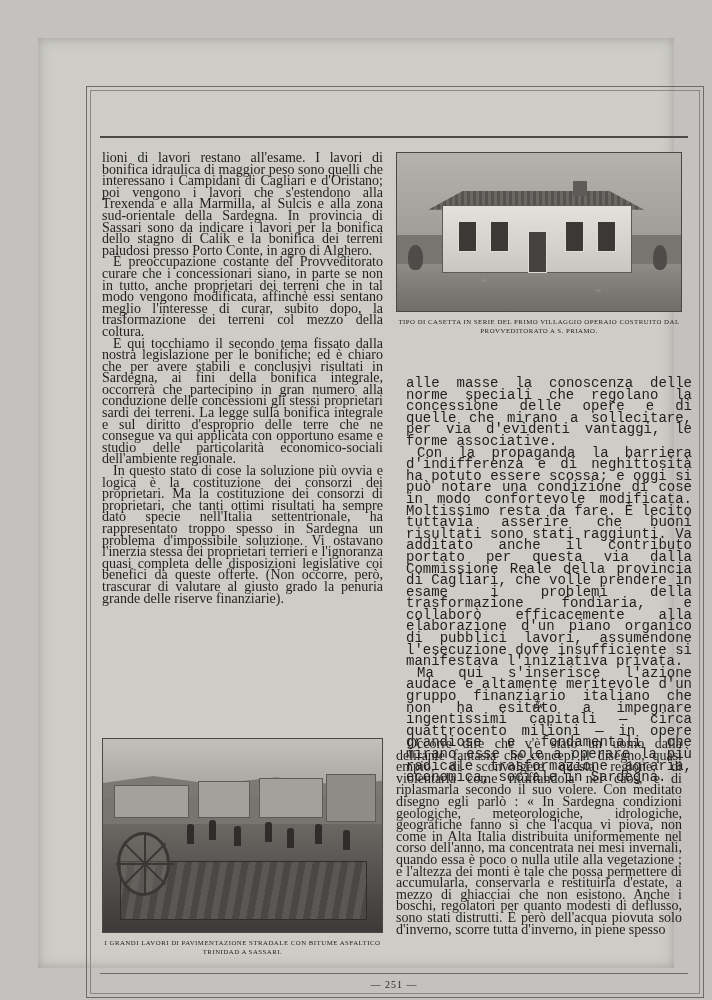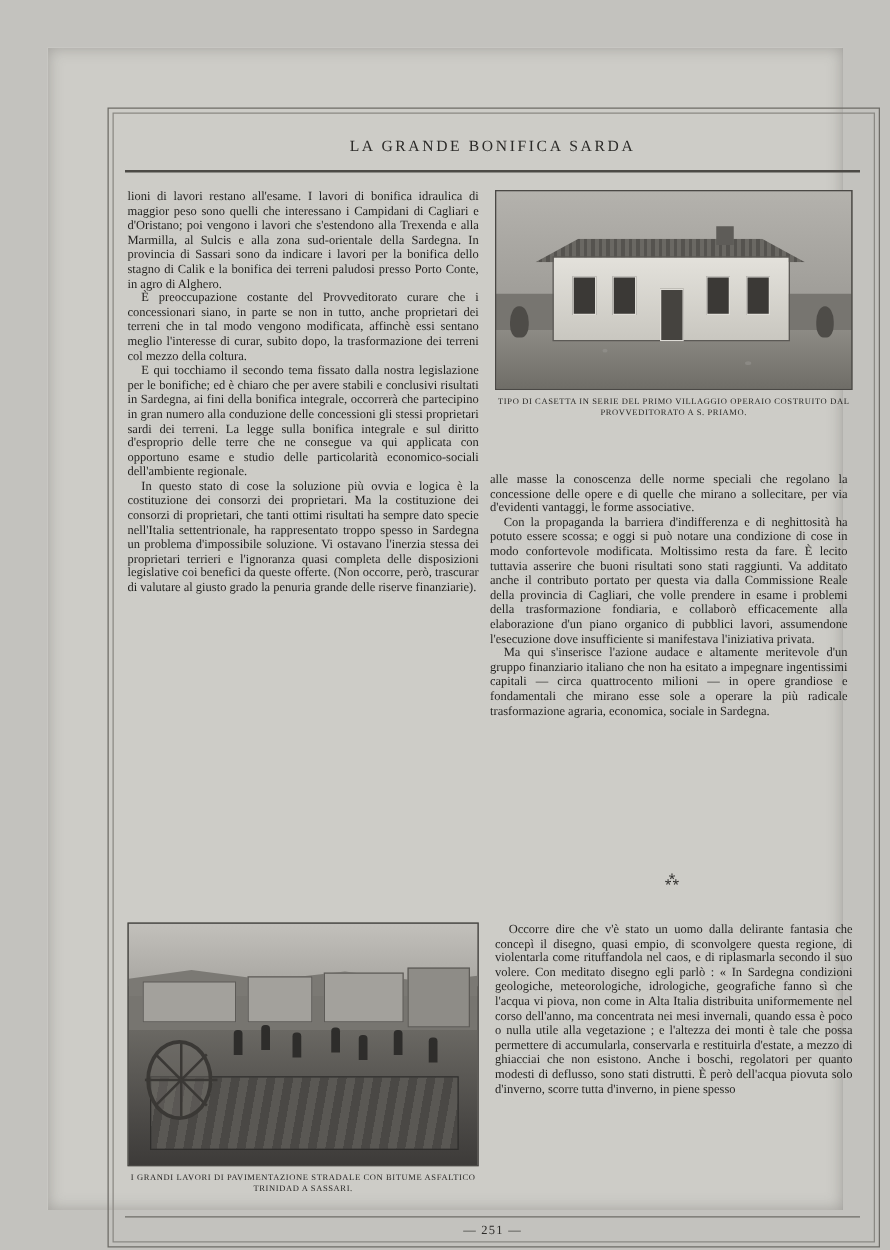--- a/index.html
+++ b/index.html
@@ -62,41 +62,42 @@
     background: #4c4a46;
   }
   .head-rule.bottom {
     top: 935px;
     height: 1px;
     background: #6e6c67;
   }
   .col {
     position: absolute;
     width: 281px;
-    font-size: 10px;
+    font-size: 14px;
     line-height: 11.6px;
     text-align: justify;
     color: #201f1d;
     -webkit-hyphens: auto;
     hyphens: auto;
   }
   .col p {
     margin: 0;
   }
   .col p.indent {
     text-indent: 11px;
   }
   #col-left {
     left: 64px;
     top: 114px;
   }
   #col-right-top {
-    left: 354px;
+    left: 368px;
     top: 340px;
     width: 286px;
+    font-family: Liberation Mono, monospace;
   }
   .figure {
     position: absolute;
   }
   .fig-img {
     border: 1px solid #4a4845;
     background: #777570;
     position: relative;
     overflow: hidden;
   }
@@ -213,21 +214,20 @@
 </style>
 </head>
 <body>
 
 <div class="page">
   <div class="paper">
 
     <div class="border-outer"></div>
     <div class="border-inner"></div>
 
-    <div class="running-head">LA GRANDE BONIFICA SARDA</div>
     <div class="head-rule"></div>
 
     <div class="col" id="col-left" style="height:575px;">
       <p>lioni di lavori restano all'esame. I lavori di bonifica idraulica di maggior peso sono quelli che interessano i Campidani di Cagliari e d'Oristano; poi vengono i lavori che s'estendono alla Trexenda e alla Marmilla, al Sulcis e alla zona sud-orientale della Sardegna. In provincia di Sassari sono da indicare i lavori per la bonifica dello stagno di Calik e la bonifica dei terreni paludosi presso Porto Conte, in agro di Alghero.</p>
       <p class="indent">È preoccupazione costante del Provveditorato curare che i concessionari siano, in parte se non in tutto, anche proprietari dei terreni che in tal modo vengono modificata, affinchè essi sentano meglio l'interesse di curar, subito dopo, la trasformazione dei terreni col mezzo della coltura.</p>
       <p class="indent">E qui tocchiamo il secondo tema fissato dalla nostra legislazione per le bonifiche; ed è chiaro che per avere stabili e conclusivi risultati in Sardegna, ai fini della bonifica integrale, occorrerà che partecipino in gran numero alla conduzione delle concessioni gli stessi proprietari sardi dei terreni. La legge sulla bonifica integrale e sul diritto d'esproprio delle terre che ne consegue va qui applicata con opportuno esame e studio delle particolarità economico-sociali dell'ambiente regionale.</p>
       <p class="indent">In questo stato di cose la soluzione più ovvia e logica è la costituzione dei consorzi dei proprietari. Ma la costituzione dei consorzi di proprietari, che tanti ottimi risultati ha sempre dato specie nell'Italia settentrionale, ha rappresentato troppo spesso in Sardegna un problema d'impossibile soluzione. Vi ostavano l'inerzia stessa dei proprietari terrieri e l'ignoranza quasi completa delle disposizioni legislative coi benefici da queste offerte. (Non occorre, però, trascurar di valutare al giusto grado la penuria grande delle riserve finanziarie).</p>
     </div>
 
     <div class="figure" id="figure-house">

